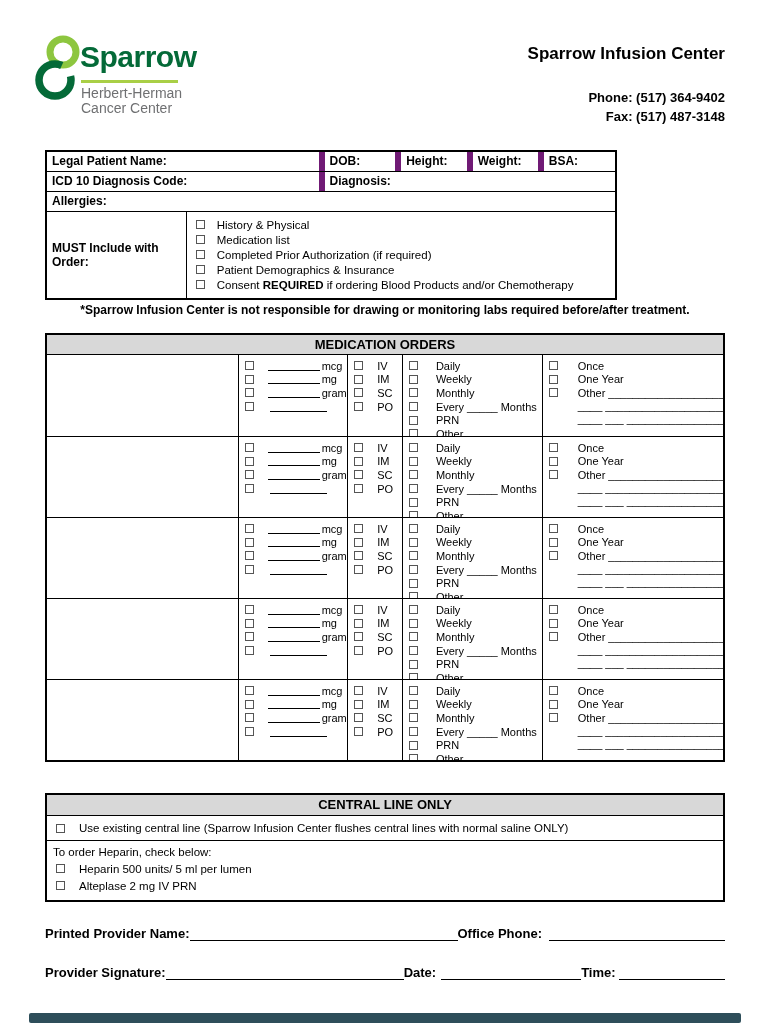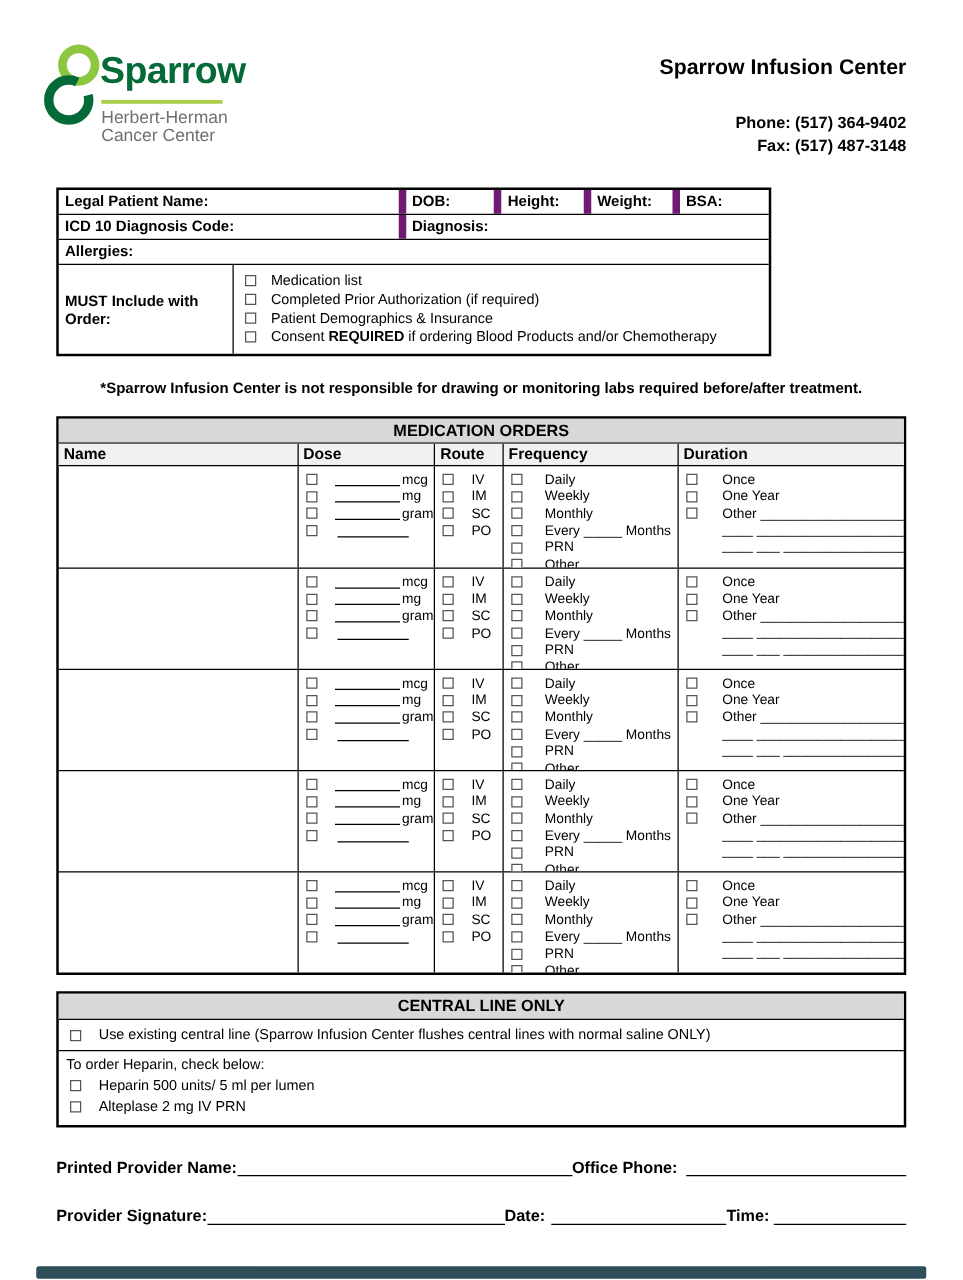--- a/index.html
+++ b/index.html
@@ -116,20 +116,24 @@
     <div class="pcell w-diag">Diagnosis:</div>
   </div>
   <div class="prow">
     <div class="pcell w-full">Allergies:</div>
   </div>
   <div class="must-row">
     <div class="must-label">MUST Include with Order:</div>
     <div class="must-list">
         <div class="must-item">
           <span class="cb"></span>
+          <span class="mi-text"><span>History &amp; Physical</span></span>
+        </div>
+        <div class="must-item">
+          <span class="cb"></span>
           <span class="mi-text"><span>Medication list</span></span>
         </div>
         <div class="must-item">
           <span class="cb"></span>
           <span class="mi-text"><span>Completed Prior Authorization (if required)</span></span>
         </div>
         <div class="must-item">
           <span class="cb"></span>
           <span class="mi-text"><span>Patient Demographics &amp; Insurance</span></span>
         </div>
@@ -138,27 +142,20 @@
           <span class="mi-text"><span>Consent </span><span style="font-weight: bold;">REQUIRED</span><span> if ordering Blood Products and/or Chemotherapy</span></span>
         </div>
       </div>
   </div>
 </div>
 
 <div class="abs note">*Sparrow Infusion Center is not responsible for drawing or monitoring labs required before/after treatment.</div>
 
 <div class="abs mtable">
   <div class="graybar mtitle">MEDICATION ORDERS</div>
-  <div class="mcols">
-    <div class="mcol c-name">Name</div>
-    <div class="mcol c-dose">Dose</div>
-    <div class="mcol c-route">Route</div>
-    <div class="mcol c-freq">Frequency</div>
-    <div class="mcol c-dur">Duration</div>
-  </div>
   <div>
       <div class="mrow">
         <div class="cell c-name"></div>
         <div class="cell c-dose">
           <div class="cl">
             <span class="cb"></span>
             <span class="dblank"></span>
             <span class="unit">mcg</span>
           </div>
           <div class="cl">

